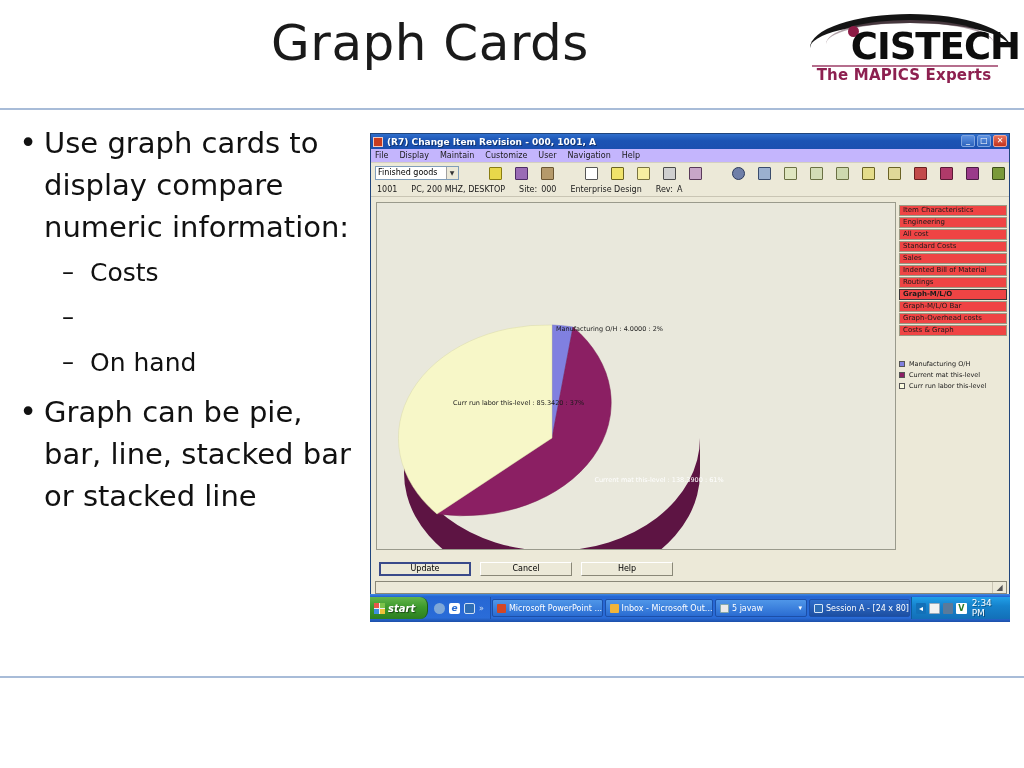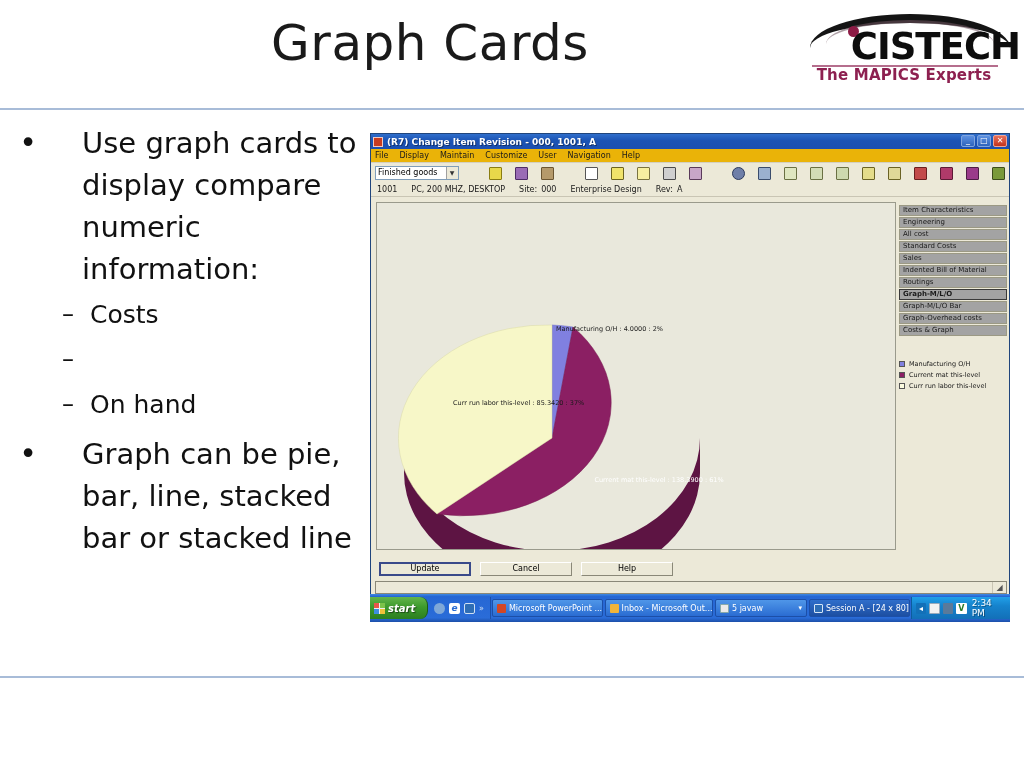--- a/index.html
+++ b/index.html
@@ -56,21 +56,21 @@
   #rule-top { top:108px; }
   #rule-bottom { top:676px; }
 
   
   #bullets {
     position:absolute; left:12px; top:122px; width:350px;
     color:#111; font-family:"DejaVu Sans", sans-serif;
   }
   .bullet-row { display:flex; align-items:flex-start; margin-bottom:2px; }
   .bullet-mark { width:32px; flex:none; font-size:30px; line-height:42px; text-align:center; }
-  .bullet-text { font-size:29px; line-height:42px;margin-left:38px; }
+  .bullet-text { font-size:29px; line-height:42px; }
   .sub-row { display:flex; align-items:flex-start; padding-left:50px; }
   .sub-mark { width:28px; flex:none; font-size:24px; line-height:45px; }
   .sub-text { font-size:25px; line-height:45px; }
 
   
   #app-window {
     position:absolute; left:370px; top:133px; width:640px; height:483px;
     background:#ece9d8; border:1px solid #20457c;
     font-family:"DejaVu Sans", sans-serif;
     overflow:hidden;
@@ -89,21 +89,21 @@
   }
   .tb-btns { position:absolute; right:2px; top:1px; display:flex; gap:2px; }
   .tb-btn {
     width:14px; height:12px; border:1px solid #7fa4de; border-radius:2px;
     background:linear-gradient(to bottom,#5d91e0,#2d64bd);
     color:#fff; font-size:8px; line-height:10px; text-align:center;
   }
   .tb-btn.close { background:linear-gradient(to bottom,#e8705a,#c2331d); border-color:#efa696; }
 
   #menubar {
-    height:14px; background:#eab308; display:flex; align-items:center;
+    height:14px; background:#c4b5fd; display:flex; align-items:center;
     padding-left:4px; gap:11px; border-bottom:1px solid #d4d0c0;
   }
   #menubar span { font-size:8px; color:#1a1a1a; }
 
   #toolbar {
     height:20px; background:#ece9d8; display:flex; align-items:center;
     padding:0 4px; gap:13px;
   }
   #combo {
     width:110px; height:14px; background:#fff; border:1px solid #7f9db9;
@@ -134,21 +134,21 @@
 
   #legend {
     position:absolute; left:528px; top:160px; width:96px;
   }
   .legend-row { display:flex; align-items:center; margin-bottom:3px; }
   .legend-swatch { width:6px; height:6px; margin-right:4px; border:1px solid #555; flex:none; }
   .legend-label { font-size:6.5px; color:#1a1a1a; white-space:nowrap; }
 
   #sidebuttons { position:absolute; left:528px; top:5px; width:108px; }
   .side-btn {
-    height:11px; background:#a3a3a3; border:1px solid #9b9984;
+    height:11px; background:#ef4444; border:1px solid #9b9984;
     font-size:7px; color:#1a1a1a; padding-left:3px; line-height:9px;
     margin-bottom:1px; white-space:nowrap; overflow:hidden;
   }
   .side-btn.active { font-weight:bold; border:1px solid #3a3a3a; }
 
   #buttonbar {
     position:absolute; left:0; top:425px; width:640px; height:20px;
     display:flex; align-items:center; padding-left:8px; gap:9px;
   }
   .dlg-btn {

